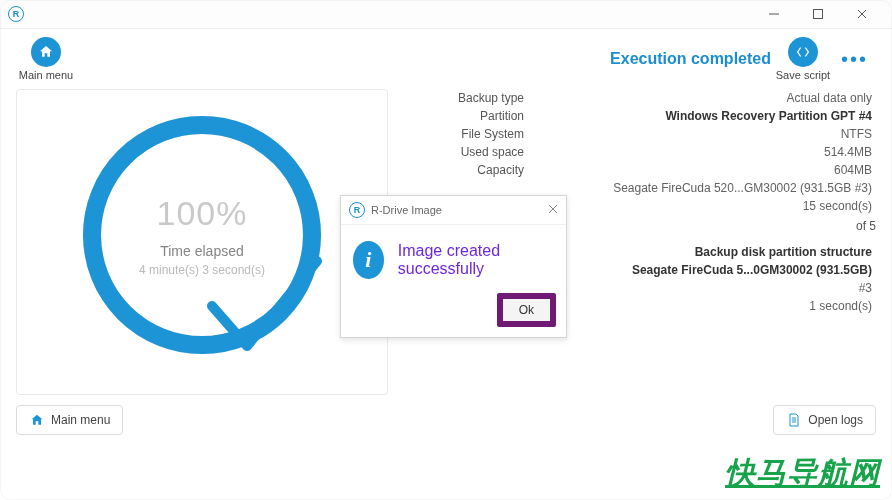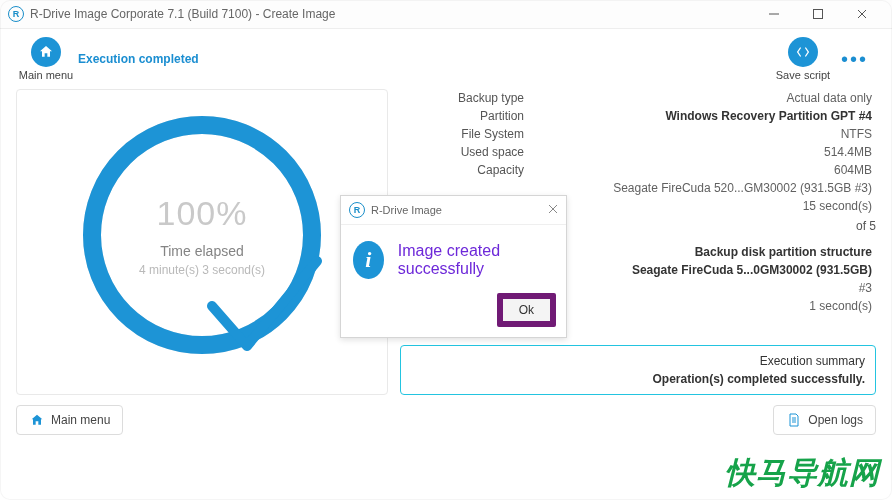--- a/index.html
+++ b/index.html
@@ -11,21 +11,21 @@
   .titlebar .sp { flex:1; }
   .win-btn { width:44px; height:28px; display:flex; align-items:center; justify-content:center; color:#555; }
   .win-btn svg { width:12px; height:12px; }
   .logo-r { width:14px; height:14px; margin-right:6px; border-radius:50%; border:1px solid #1a8ec9; display:flex; align-items:center; justify-content:center; color:#1a8ec9; font-weight:700; font-size:9px; }
   
   .header { display:flex; align-items:center; padding:8px 18px 8px 14px; }
   .hdr-btn { display:flex; flex-direction:column; align-items:center; min-width:64px; }
   .hdr-icon { width:30px; height:30px; border-radius:50%; background:#1d94d6; display:flex; align-items:center; justify-content:center; color:#fff; }
   .hdr-icon svg { width:16px; height:16px; fill:#fff; }
   .hdr-label { font-size:11px; color:#444; margin-top:2px; }
-  .hdr-title { flex:1; text-align:left; color:#1b8ed1; font-size:12px; font-weight:600; }
+  .hdr-title { flex:1; text-align:right; color:#1b8ed1; font-size:16px; font-weight:600; }
   .hdr-more { color:#1b8ed1; padding:8px 6px; font-size:20px; letter-spacing:2px; }
   .hdr-more span { line-height:1; }
   
   .body { display:flex; padding:0 16px; height:306px; }
   .left-panel { width:370px; background:#fff; border:1px solid #e9e9e9; border-radius:4px; position:relative; overflow:hidden; display:flex; flex-direction:column; align-items:center; padding-top:10px; }
   .dial-wrap { width:270px; height:270px; position:relative; display:flex; align-items:center; justify-content:center; }
   .dial-wrap svg { position:absolute; inset:0; }
   .dial-center { position:relative; text-align:center; z-index:2; }
   .pct { font-size:34px; color:#c9c9c9; font-weight:500; letter-spacing:1px; }
   .lbl1 { font-size:14px; color:#848484; margin-top:10px; }
@@ -55,30 +55,29 @@
   .dialog { position:absolute; left:340px; top:195px; width:225px; background:#fff; border:1px solid #d5d5d5; box-shadow:0 2px 6px rgba(0,0,0,0.12); z-index:5; }
   .dlg-title { display:flex; align-items:center; padding:6px 8px; border-bottom:1px solid #efefef; color:#666; font-size:11px; }
   .dlg-title .sp { flex:1; }
   .dlg-body { display:flex; align-items:center; gap:14px; padding:16px 12px 14px; }
   .dlg-icon { width:38px; height:38px; border-radius:50%; background:#1d94d6; display:flex; align-items:center; justify-content:center; color:#fff; font-weight:700; font-size:22px; font-family: Georgia, "Times New Roman", serif; font-style:italic; }
   .dlg-msg { color:#6d28d9; font-size:16px; }
   .dlg-actions { display:flex; justify-content:flex-end; padding:0 10px 10px; }
   .dlg-ok { padding:4px 16px; border:6px solid #701a75; border-radius:2px; background:#f4f4f4; font-size:12px; color:#333; }
   .close-x svg { width:10px; height:10px; }
   
-  .watermark { position:absolute; right:12px; bottom:6px; font-size:22px; font-style:italic; font-weight:700; color:#16a34a; letter-spacing:1px; display:flex; align-items:baseline; gap:2px; }
+  .watermark { position:absolute; right:12px; bottom:6px; font-size:22px; font-style:italic; font-weight:700; color:#16a34a; letter-spacing:1px; display:flex; align-items:baseline; gap:2px;text-decoration:underline; }
   .watermark .big { font-size:30px; }
 </style>
 </head>
 <body>
 <div class="window">
 
   <div class="titlebar">
     <div class="logo-r">R</div>
-    <span>R-Drive Image Corporate 7.1 (Build 7100) - Create Image</span>
     <span class="sp"></span>
     <div class="win-btn">
       <svg viewBox="0 0 12 12">
           <path d="M1 6h10" stroke="#555" stroke-width="1"></path>
         </svg>
     </div>
     <div class="win-btn">
       <svg viewBox="0 0 12 12">
           <rect x="1.5" y="1.5" width="9" height="9" fill="none" stroke="#555" stroke-width="1"></rect>
         </svg>
@@ -183,24 +182,20 @@
                   <td>#3</td>
                 </tr>
             <tr>
                   <td>Estimated duration</td>
                   <td>1 second(s)</td>
                 </tr>
           </tbody>
             </table>
         </div>
       </div>
-      <div class="summary-box">
-        <div class="title">Execution summary</div>
-        <div class="msg">Operation(s) completed successfully.</div>
-      </div>
     </div>
   </div>
 
   <div class="footer">
     <div class="flat-btn">
       <span class="ic">
         <svg viewBox="0 0 24 24">
             <path d="M12 4l8 7h-2v8h-4v-5h-4v5H6v-8H4z" fill="#1d94d6"></path>
           </svg>
       </span>

